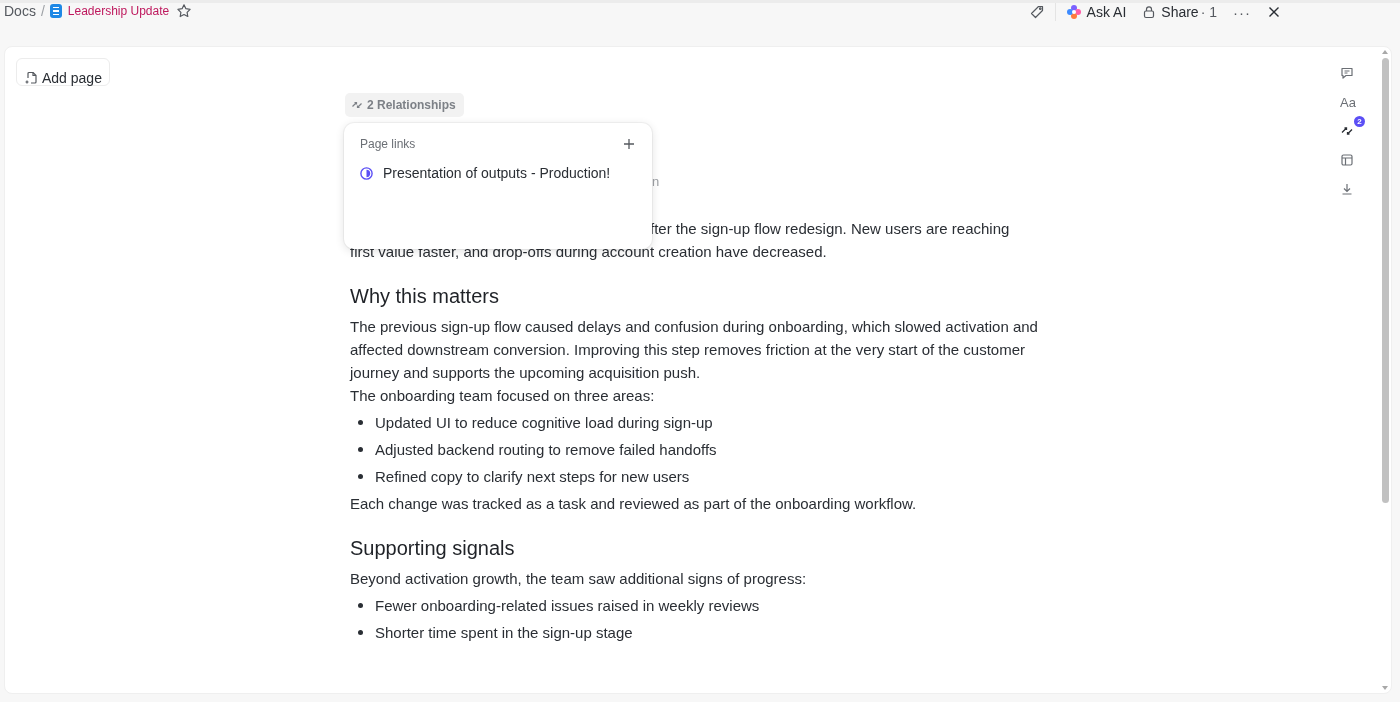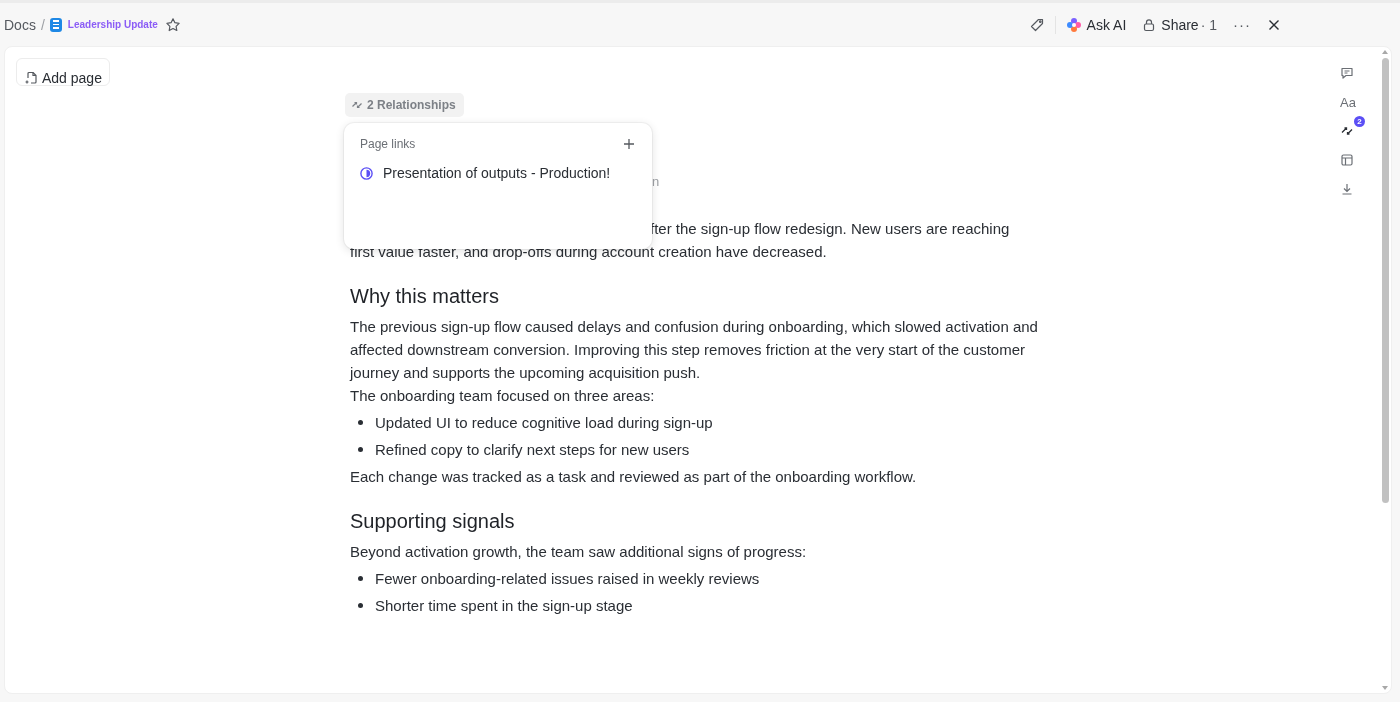--- a/index.html
+++ b/index.html
@@ -8,33 +8,33 @@
       background: #f7f7f7;
       font-family: "Liberation Sans", "DejaVu Sans", sans-serif;
       color: #2a2e34;
       position: relative;
     }
     .topline { position: absolute; left: 0; top: 0; width: 1400px; height: 3px; background: #ececec; }
 
     
     .header {
       position: absolute; left: 0; top: 3px; width: 1291px; height: 43px;
-      display: flex; align-items: center; justify-content: space-between;
+      display: flex; align-items: flex-start; justify-content: space-between;
       padding: 0 4px;
     }
     .breadcrumb { display: flex; align-items: center; font-size: 14px; }
     .crumb-docs { color: #55595f; cursor: pointer; }
     .crumb-sep { color: #9ea1a6; margin: 0 5px; }
     .doc-icon {
       width: 12px; height: 14px; border-radius: 3px; background: #1e88e5;
       display: inline-flex; flex-direction: column; justify-content: center; align-items: center;
       gap: 2px; margin-right: 6px;
     }
     .doc-icon i { display: block; width: 6px; height: 1.5px; background: #fff; }
-    .crumb-title { font-weight: bold; color: #8b5cf6; font-size: 10px; cursor: pointer; }
+    .crumb-title { font-weight: normal; color: #be185d; font-size: 12px; cursor: pointer; }
     .star-icon { margin-left: 7px; width: 16px; height: 16px; cursor: pointer; }
 
     .header-actions { display: flex; align-items: center; font-size: 14px; color: #2a2e34; }
     .hbtn { display: flex; align-items: center; cursor: pointer; }
     .tag-icon { width: 16px; height: 16px; margin-right: 10px; }
     .vdiv { width: 1px; height: 18px; background: #e4e4e4; margin-right: 10px; }
     .ai-icon { width: 16px; height: 16px; margin-right: 5px; }
     .lock-icon { width: 14px; height: 14px; margin-right: 5px; margin-left: 16px; }
     .share-count { color: #55595f; margin-left: 2px; }
     .more-icon { margin-left: 16px; font-size: 15px; letter-spacing: 1px; color: #55595f; }
@@ -197,20 +197,21 @@
       <span>fter the sign-up flow redesign. New users are reaching</span>
     </p>
     <p>first value faster, and drop-offs during account creation have decreased.</p>
 
     <h2>Why this matters</h2>
     <p>The previous sign-up flow caused delays and confusion during onboarding, which slowed activation and affected downstream conversion. Improving this step removes friction at the very start of the customer journey and supports the upcoming acquisition push.</p>
 
     <p>The onboarding team focused on three areas:</p>
     <ul>
       <li>Updated UI to reduce cognitive load during sign-up</li>
+      <li>Adjusted backend routing to remove failed handoffs</li>
       <li>Refined copy to clarify next steps for new users</li>
     </ul>
     <p>Each change was tracked as a task and reviewed as part of the onboarding workflow.</p>
 
     <h2>Supporting signals</h2>
     <p>Beyond activation growth, the team saw additional signs of progress:</p>
     <ul>
       <li>Fewer onboarding-related issues raised in weekly reviews</li>
       <li>Shorter time spent in the sign-up stage</li>
     </ul>

